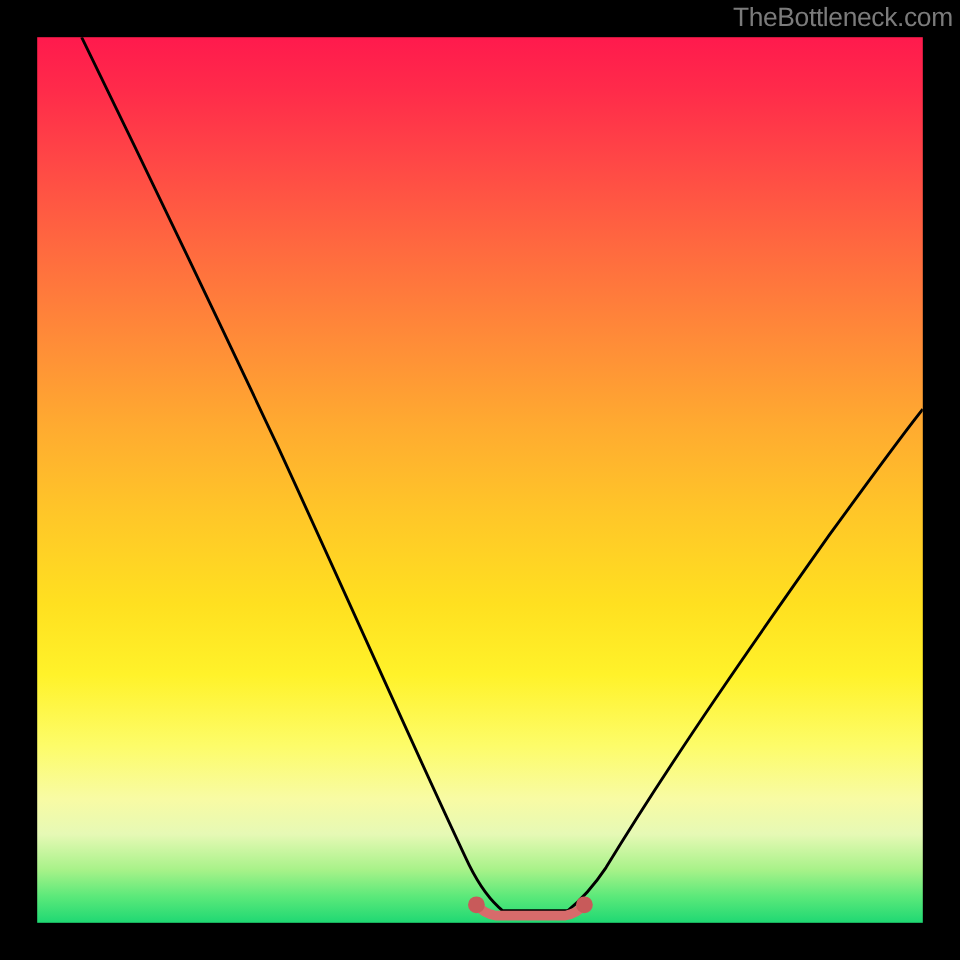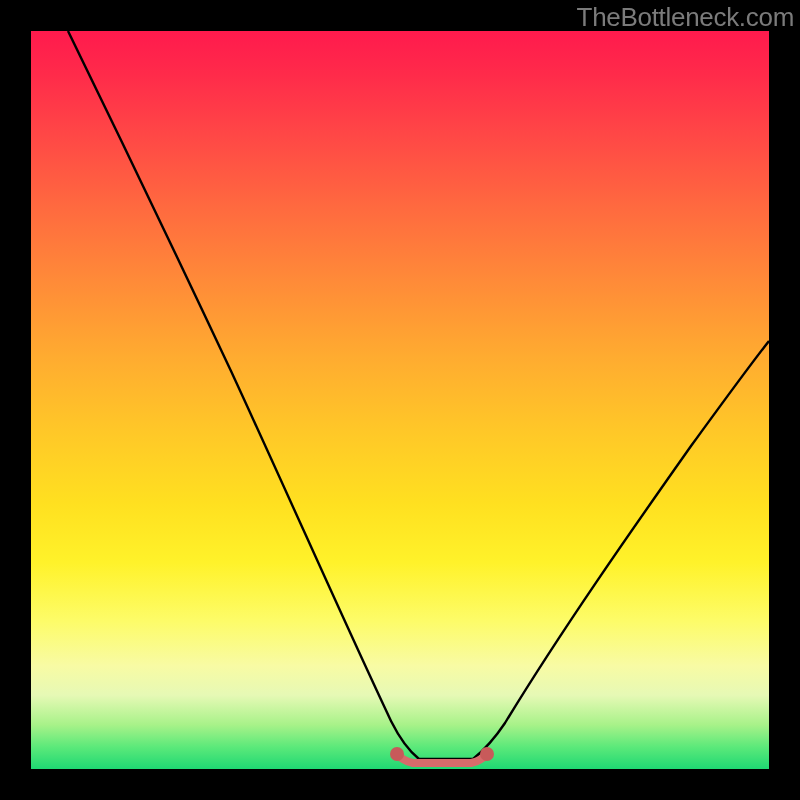--- a/index.html
+++ b/index.html
@@ -39,21 +39,21 @@
       #e6f9b5 90%,
       #a8f289 94%,
       #5ce97a 97%,
       #1fd873 100%);
   }
   .watermark {
     position: absolute;
     top: 2px;
     right: 6px;
     color: #7b7b7b;
-    font-size: 26px;
+    font-size: 22px;
     letter-spacing: -0.3px;
     user-select: none;
     pointer-events: none;
   }
   svg.curve {
     position: absolute;
     left: 0;
     top: 0;
     width: 738px;
     height: 738px;

